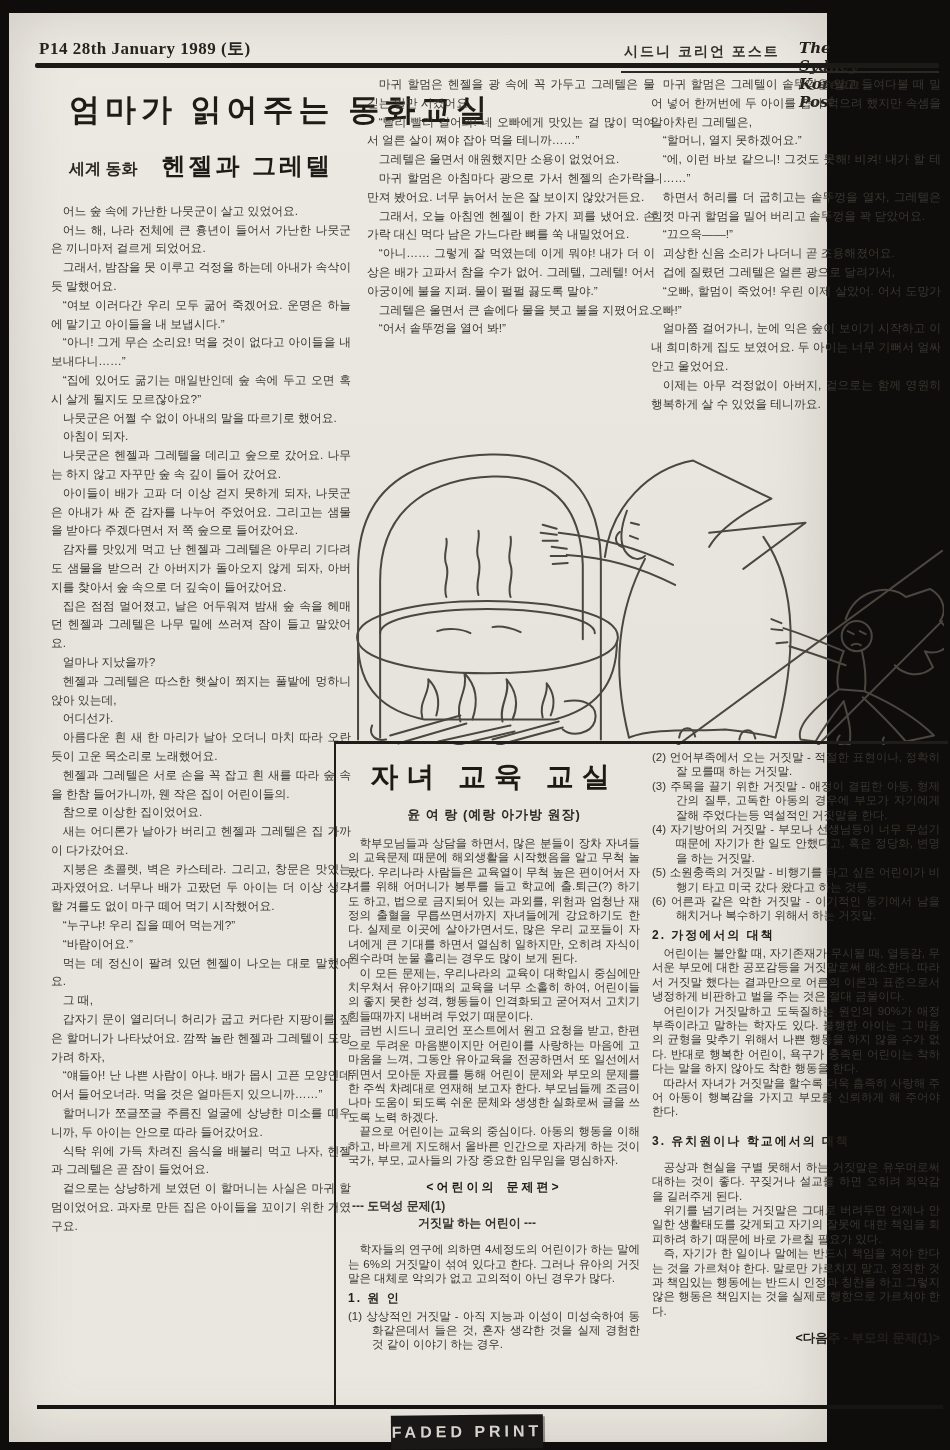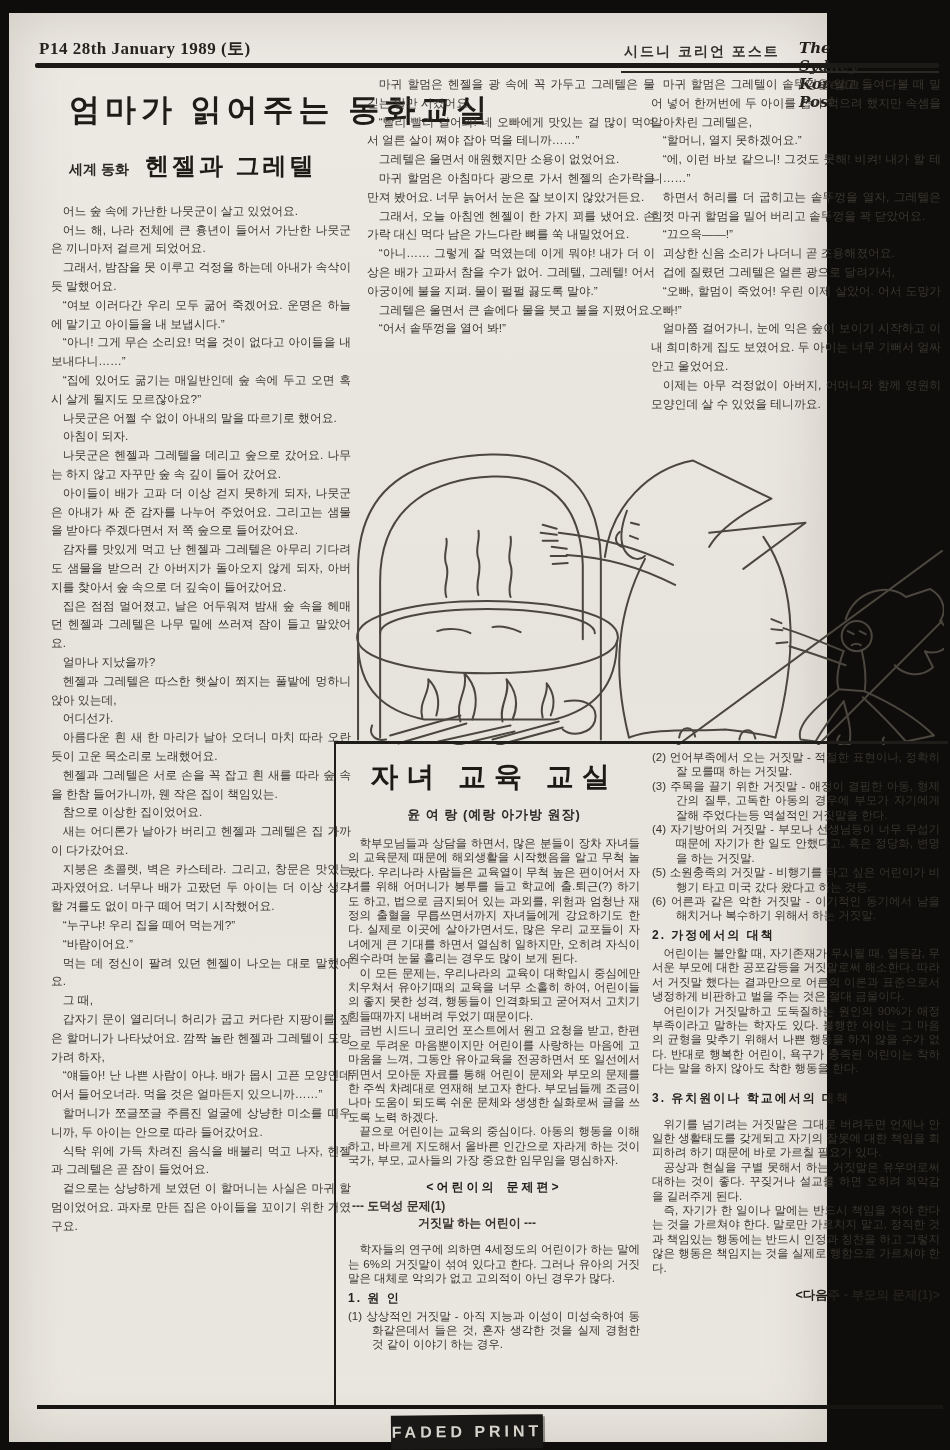--- a/index.html
+++ b/index.html
@@ -35,21 +35,21 @@
     position:absolute;left:48px;top:64px;margin:12px;
     font-size:31px;font-weight:bold;color:#1f1c18;letter-spacing:5px;
   }
   
   .col{position:absolute;color:#3a362f;font-size:11.8px;line-height:18.8px;}
   .col .para{margin:0;text-indent:1em;text-align:justify;}
   .col1{left:42px;top:140px;width:300px;}
   .col2{left:358px;top:62px;width:288px;}
   .col3{left:642px;top:62px;width:290px;}
   .subtitle-row{margin:4px 0 22px 18px;white-space:nowrap;}
-  .series{font-size:14px;font-weight:bold;color:#2b2824;margin-right:16px;}
+  .series{font-size:16px;font-weight:bold;color:#2b2824;margin-right:24px;}
   .story-name{font-size:24px;font-weight:bold;color:#1e1b17;letter-spacing:3px;}
   
   .illustration{position:absolute;left:333px;top:425px;width:602px;height:307px;}
   .illustration path,.illustration circle,.illustration line{
     fill:none;stroke:#4b463e;stroke-width:2;stroke-linecap:round;stroke-linejoin:round;
   }
   
   .edu-box{
     position:absolute;left:325px;top:728px;width:612px;height:664px;
     border-top:3px solid #1f1d19;border-left:2px solid #1f1d19;
@@ -111,21 +111,21 @@
         <p class="para">나뭇군은 어쩔 수 없이 아내의 말을 따르기로 했어요.</p>
         <p class="para">아침이 되자.</p>
         <p class="para">나뭇군은 헨젤과 그레텔을 데리고 숲으로 갔어요. 나무는 하지 않고 자꾸만 숲 속 깊이 들어 갔어요.</p>
         <p class="para">아이들이 배가 고파 더 이상 걷지 못하게 되자, 나뭇군은 아내가 싸 준 감자를 나누어 주었어요. 그리고는 샘물을 받아다 주겠다면서 저 쪽 숲으로 들어갔어요.</p>
         <p class="para">감자를 맛있게 먹고 난 헨젤과 그레텔은 아무리 기다려도 샘물을 받으러 간 아버지가 돌아오지 않게 되자, 아버지를 찾아서 숲 속으로 더 깊숙이 들어갔어요.</p>
         <p class="para">집은 점점 멀어졌고, 날은 어두워져 밤새 숲 속을 헤매던 헨젤과 그레텔은 나무 밑에 쓰러져 잠이 들고 말았어요.</p>
         <p class="para">얼마나 지났을까?</p>
         <p class="para">헨젤과 그레텔은 따스한 햇살이 쬐지는 풀밭에 멍하니 앉아 있는데,</p>
         <p class="para">어디선가.</p>
         <p class="para">아름다운 흰 새 한 마리가 날아 오더니 마치 따라 오란 듯이 고운 목소리로 노래했어요.</p>
-        <p class="para">헨젤과 그레텔은 서로 손을 꼭 잡고 흰 새를 따라 숲 속을 한참 들어가니까, 웬 작은 집이 책임있는.</p>
+        <p class="para">헨젤과 그레텔은 서로 손을 꼭 잡고 흰 새를 따라 숲 속을 한참 들어가니까, 웬 작은 집이 어린이들의.</p>
         <p class="para">참으로 이상한 집이었어요.</p>
         <p class="para">새는 어디론가 날아가 버리고 헨젤과 그레텔은 집 가까이 다가갔어요.</p>
         <p class="para">지붕은 초콜렛, 벽은 카스테라. 그리고, 창문은 맛있는 과자였어요. 너무나 배가 고팠던 두 아이는 더 이상 생각할 겨를도 없이 마구 떼어 먹기 시작했어요.</p>
         <p class="para">“누구냐! 우리 집을 떼어 먹는게?”</p>
         <p class="para">“바람이어요.”</p>
         <p class="para">먹는 데 정신이 팔려 있던 헨젤이 나오는 대로 말했어요.</p>
         <p class="para">그 때,</p>
         <p class="para">갑자기 문이 열리더니 허리가 굽고 커다란 지팡이를 짚은 할머니가 나타났어요. 깜짝 놀란 헨젤과 그레텔이 도망가려 하자,</p>
         <p class="para">“얘들아! 난 나쁜 사람이 아냐. 배가 몹시 고픈 모양인데 어서 들어오너라. 먹을 것은 얼마든지 있으니까……”</p>
         <p class="para">할머니가 쪼글쪼글 주름진 얼굴에 상냥한 미소를 띠우니까, 두 아이는 안으로 따라 들어갔어요.</p>
@@ -148,21 +148,21 @@
   <div class="col col3">
       <p class="para">마귀 할멈은 그레텔이 솥뚜껑을 열고 들여다볼 때 밀어 넣어 한꺼번에 두 아이를 잡아 먹으려 했지만 속셈을 알아차린 그레텔은,</p>
       <p class="para">“할머니, 열지 못하겠어요.”</p>
       <p class="para">“에, 이런 바보 같으니! 그것도 못해! 비켜! 내가 할 테니……”</p>
       <p class="para">하면서 허리를 더 굽히고는 솥뚜껑을 열자, 그레텔은 힘껏 마귀 할멈을 밀어 버리고 솥뚜껑을 꽉 닫았어요.</p>
       <p class="para">“끄으윽——!”</p>
       <p class="para">괴상한 신음 소리가 나더니 곧 조용해졌어요.</p>
       <p class="para">겁에 질렸던 그레텔은 얼른 광으로 달려가서,</p>
       <p class="para">“오빠, 할멈이 죽었어! 우린 이제 살았어. 어서 도망가 오빠!”</p>
       <p class="para">얼마쯤 걸어가니, 눈에 익은 숲이 보이기 시작하고 이내 희미하게 집도 보였어요. 두 아이는 너무 기뻐서 얼싸안고 울었어요.</p>
-      <p class="para">이제는 아무 걱정없이 아버지, 어머니와 함께 영원히 모양인데 살 수 있었을 테니까요.</p>
+      <p class="para">이제는 아무 걱정없이 아버지, 겉으로는 함께 영원히 행복하게 살 수 있었을 테니까요.</p>
     </div>
 
   <svg class="illustration" viewBox="0 0 600 305" aria-hidden="true">
 
     <path d="M16 300 L16 130 C16 38 86 18 148 16 C224 14 256 56 258 120 L258 300"></path>
     <path d="M38 298 L38 142 C38 62 98 40 150 38 C214 36 238 72 240 126 L240 200"></path>
 
     <path d="M15 198 C15 176 73 162 145 162 C217 162 275 176 275 198 C275 220 217 234 145 234 C73 234 15 220 15 198 Z"></path>
     <path d="M38 194 C38 180 86 170 145 170 C204 170 252 180 252 194"></path>
     <path d="M16 202 C16 252 44 272 82 280 L212 280 C250 270 274 248 274 202"></path>
@@ -241,25 +241,26 @@
           <p class="hang">(2) 언어부족에서 오는 거짓말 - 적절한 표현이나, 정확히 잘 모를때 하는 거짓말.</p>
           <p class="hang">(3) 주목을 끌기 위한 거짓말 - 애정이 결핍한 아동, 형제간의 질투, 고독한 아동의 경우에 부모가 자기에게 잘해 주었다는등 역설적인 거짓말을 한다.</p>
           <p class="hang">(4) 자기방어의 거짓말 - 부모나 선생님등이 너무 무섭기 때문에 자기가 한 일도 안했다고, 혹은 정당화, 변명을 하는 거짓말.</p>
           <p class="hang">(5) 소원충족의 거짓말 - 비행기를 타고 싶은 어린이가 비행기 타고 미국 갔다 왔다고 하는 것등.</p>
           <p class="hang">(6) 어른과 같은 악한 거짓말 - 이기적인 동기에서 남을 해치거나 복수하기 위해서 하는 거짓말.</p>
         </div>
       <div class="edu-num">2.  가정에서의 대책</div>
       <div>
           <p class="epara">어린이는 불안할 때, 자기존재가 무시될 때, 열등감, 무서운 부모에 대한 공포감등을 거짓말로써 해소한다. 따라서 거짓말 했다는 결과만으로 어른의 이론과 표준으로서 냉정하게 비판하고 벌을 주는 것은 절대 금물이다.</p>
           <p class="epara">어린이가 거짓말하고 도둑질하는 원인의 90%가 애정부족이라고 말하는 학자도 있다. 불행한 아이는 그 마음의 균형을 맞추기 위해서 나쁜 행동을 하지 않을 수가 없다. 반대로 행복한 어린이, 욕구가 충족된 어린이는 착하다는 말을 하지 않아도 착한 행동을 한다.</p>
+          <p class="epara">따라서 자녀가 거짓말을 할수록 더욱 흡족히 사랑해 주어 아동이 행복감을 가지고 부모를 신뢰하게 해 주어야 한다.</p>
         </div>
       <div class="edu-num spaced">3.  유치원이나 학교에서의 대책</div>
       <div>
+          <p class="epara">공상과 현실을 구별 못해서 하는 거짓말은 유우머로써 대하는 것이 좋다. 꾸짖거나 설교를 하면 오히려 죄악감을 길러주게 된다.</p>
           <p class="epara">위기를 넘기려는 거짓말은 그대로 버려두면 언제나 안일한 생활태도를 갖게되고 자기의 잘못에 대한 책임을 회피하려 하기 때문에 바로 가르칠 필요가 있다.</p>
-          <p class="epara">공상과 현실을 구별 못해서 하는 거짓말은 유우머로써 대하는 것이 좋다. 꾸짖거나 설교를 하면 오히려 죄악감을 길러주게 된다.</p>
           <p class="epara">즉, 자기가 한 일이나 말에는 반드시 책임을 져야 한다는 것을 가르쳐야 한다. 말로만 가르치지 말고, 정직한 것과 책임있는 행동에는 반드시 인정과 칭찬을 하고 그렇지 않은 행동은 책임지는 것을 실제로 행함으로 가르쳐야 한다.</p>
         </div>
       <div class="next-week">&lt;다음주 - 부모의 문제(1)&gt;</div>
     </div>
   </div>
 
   <div class="bottom-rule"></div>
   <div class="faded-badge">FADED PRINT</div>
 
 </div>

